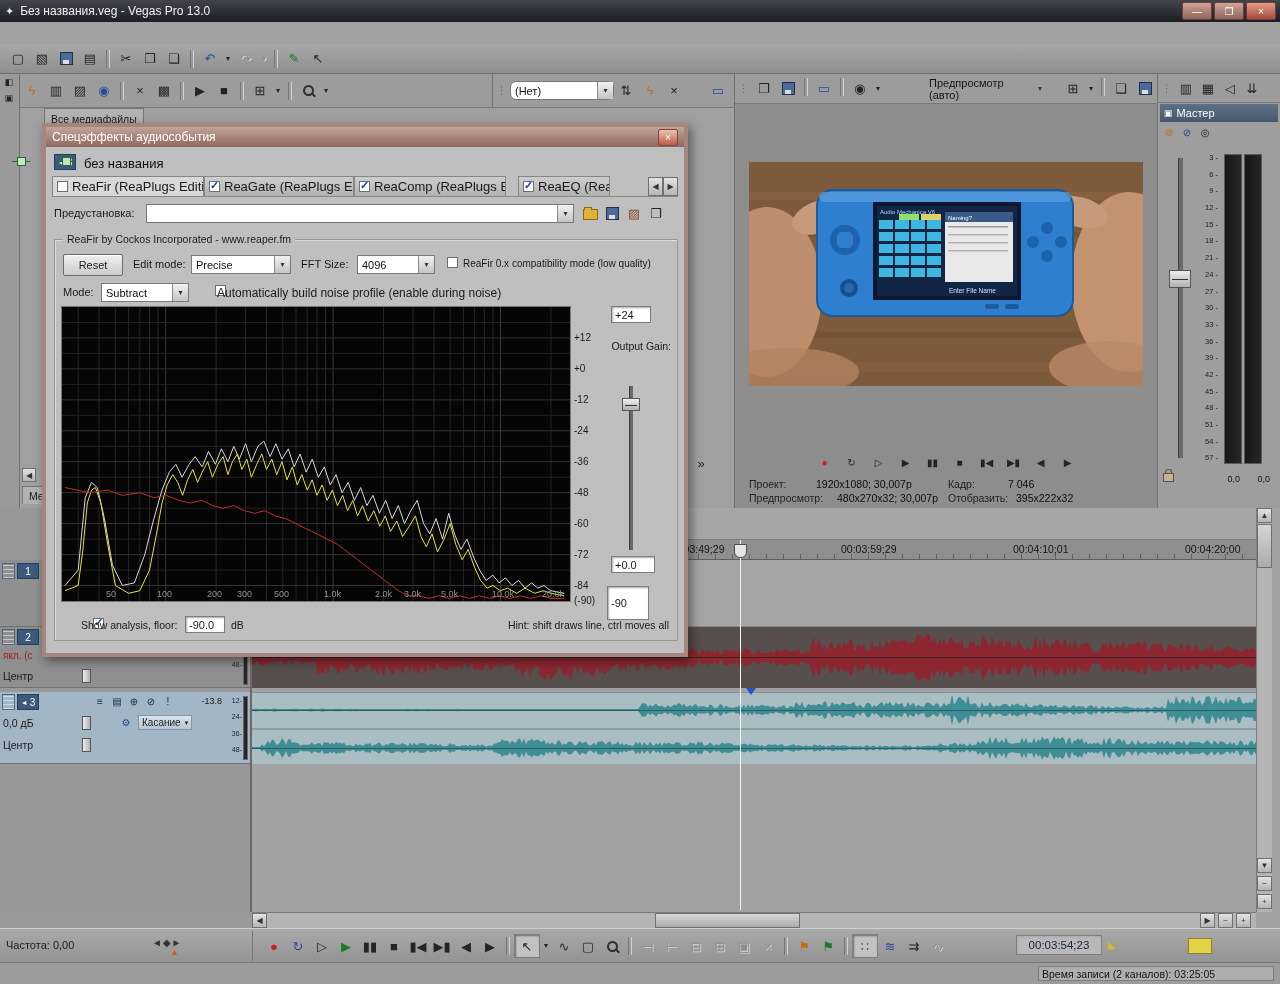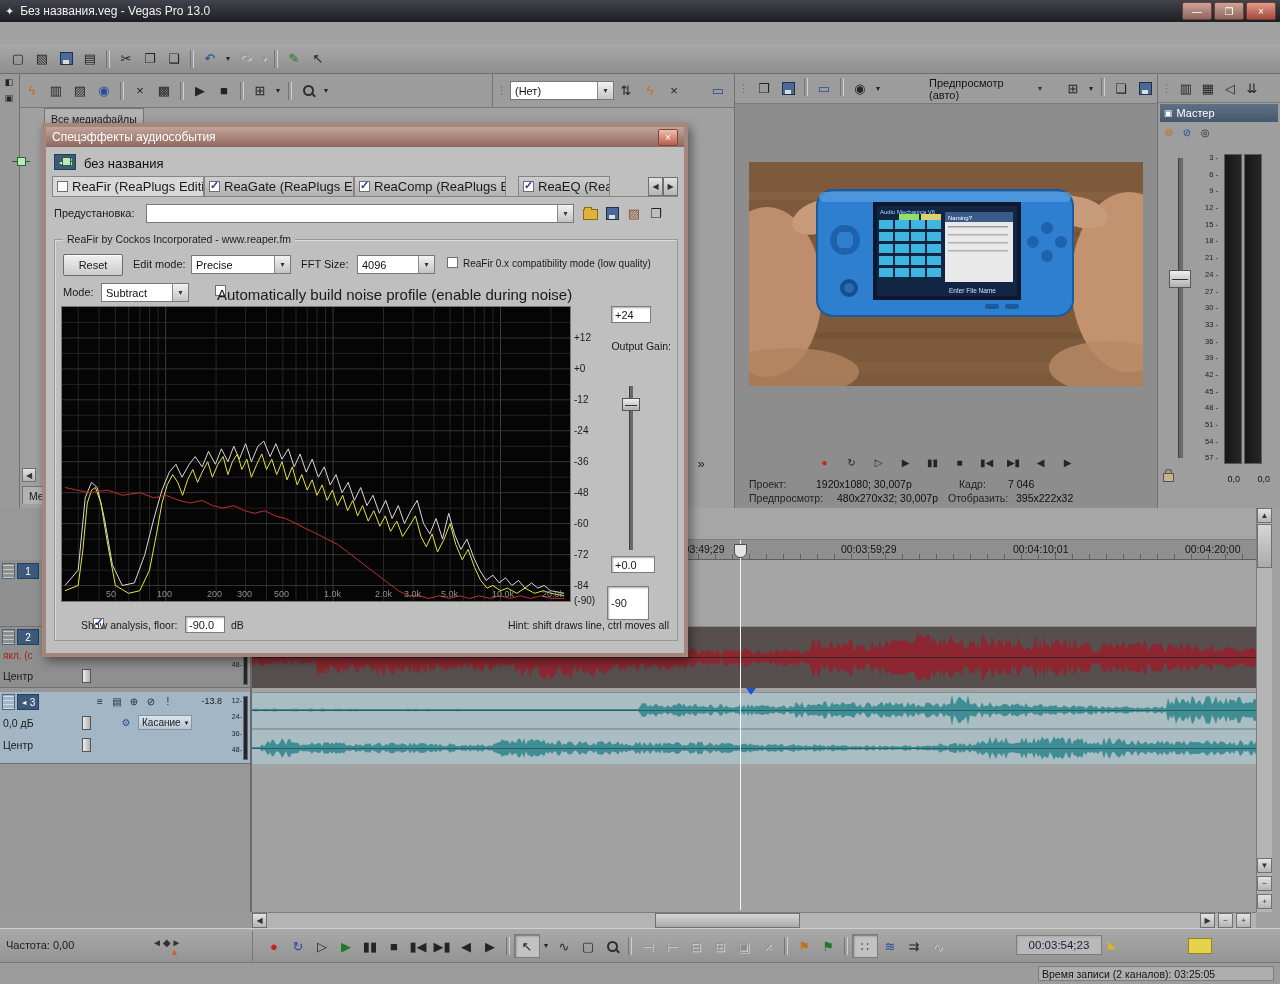--- a/index.html
+++ b/index.html
@@ -260,21 +260,21 @@
 
   <div id="media-panel" class="abs">
     <div class="mtab" style="left:24px;top:0;height:20px;">Все медиафайлы</div>
     <span class="tb-btn" style="position:absolute;left:672px;top:344px;width:18px;">»</span>
     <span class="sbtn" style="left:2px;top:360px;width:14px;height:14px;">◀</span>
     <div class="mtab" style="left:2px;top:378px;height:18px;">Мед</div>
   </div>
 
   <div id="fx-strip" class="abs">
     <span class="grip">⋮</span>
-    <span class="combo" style="width:104px;">
+    <span class="combo" style="width:104px;border-radius:6px;">
       <span class="val">(Нет)</span>
       <span class="arrow"></span>
     </span>
     <span style="display:flex;">
       <span class="tb-btn">
           <span class="g">⇅</span>
         </span>
         <span class="tb-btn org">
           <span class="g">ϟ</span>
         </span>
@@ -422,21 +422,21 @@
           <span class="g">◀</span>
         </span>
         <span class="tb-btn" style="font-size:10px;">
           <span class="g">▶</span>
         </span>
     </div>
 
     <div class="abs" style="left:14px;top:404px;width:400px;font-size:10.5px;color:#222;">
       <span class="abs" style="left:0;">Проект:</span>
       <span class="abs" style="left:67px;color:#0e0e0e;">1920x1080; 30,007p</span>
-      <span class="abs" style="left:210px;">Кадр:</span>
+      <span class="abs" style="left:199px;">Кадр:</span>
       <span class="abs" style="left:259px;color:#0e0e0e;">7 046</span>
     </div>
     <div class="abs" style="left:14px;top:418px;width:400px;font-size:10.5px;color:#222;">
       <span class="abs" style="left:0;">Предпросмотр:</span>
       <span class="abs" style="left:88px;color:#0e0e0e;">480x270x32; 30,007p</span>
       <span class="abs" style="left:199px;">Отобразить:</span>
       <span class="abs" style="left:267px;color:#0e0e0e;">395x222x32</span>
     </div>
   </div>
 
@@ -792,21 +792,21 @@
         </span>
         <span class="cb abs" style="left:392px;top:17px;"></span>
         <span class="abs" style="left:408px;top:18px;font-size:10px;">ReaFir 0.x compatibility mode (low quality)</span>
 
         <span class="abs" style="left:8px;top:46px;">Mode:</span>
         <span class="combo abs" style="left:46px;top:43px;width:88px;">
           <span class="val">Subtract</span>
             <span class="arrow"></span>
         </span>
         <span class="cb abs" style="left:146px;top:45px;"></span>
-        <span class="abs" style="left:162px;top:46px;font-size:15px;">Automatically build noise profile (enable during noise)</span>
+        <span class="abs" style="left:162px;top:46px;font-size:12px;">Automatically build noise profile (enable during noise)</span>
 
         
         <div id="spectrum">
           <svg id="spectrum-svg" width="508" height="294">
               <g>
                 <line x1="16.2" y1="0" x2="16.2" y2="294" stroke="#262626"></line>
                 <line x1="37.1" y1="0" x2="37.1" y2="294" stroke="#262626"></line>
                 <line x1="53.4" y1="0" x2="53.4" y2="294" stroke="#262626"></line>
                 <line x1="66.6" y1="0" x2="66.6" y2="294" stroke="#262626"></line>
                 <line x1="77.8" y1="0" x2="77.8" y2="294" stroke="#262626"></line>

